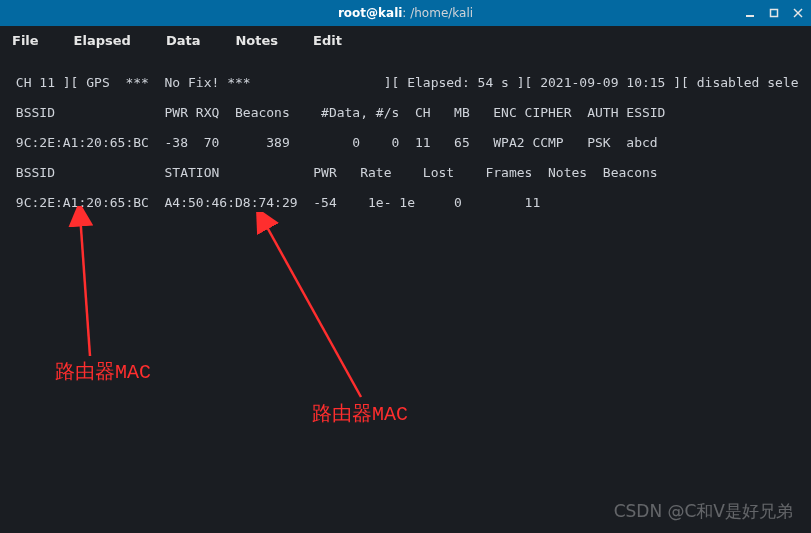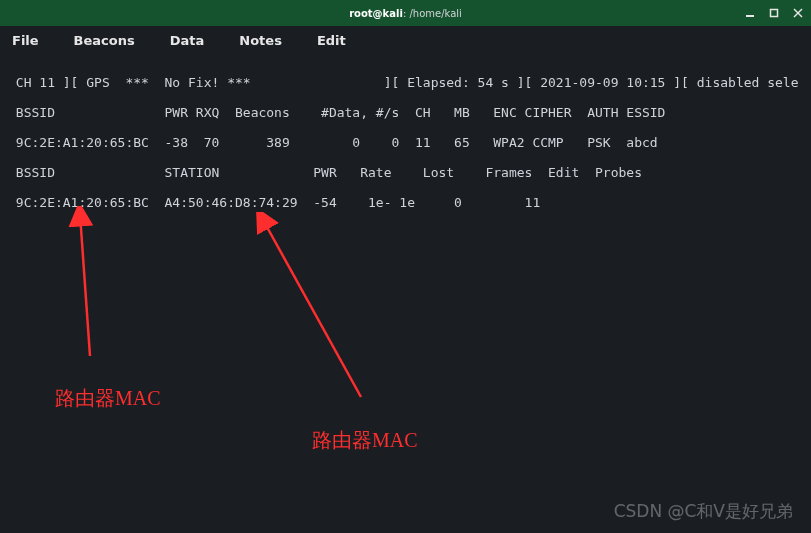--- a/index.html
+++ b/index.html
@@ -14,25 +14,25 @@
   .window {
     position: absolute;
     left: 0; top: 0;
     width: 811px;
     height: 533px;
     background: #1a1d22;
     border-bottom: 2px solid #7aa2e6;
   }
   .titlebar {
     height: 26px;
-    background: #14532d;
+    background: #0369a1;
     color: #d0d3d8;
     display: flex;
     align-items: center;
-    font-size: 10px;
+    font-size: 12px;
     position: relative;
   }
   .title-text {
     position: absolute;
     left: 0; right: 0;
     text-align: center;
     pointer-events: none;
   }
   .title-text .bold { font-weight: bold; color: #ffffff; }
   .win-controls {
@@ -82,25 +82,24 @@
     right: 0px;
     top: 60px;
     width: 560px;
     height: 430px;
     pointer-events: none;
     opacity: 0.28;
   }
   .annotation {
     position: absolute;
     color: #ff2e2e;
-    font-family: Liberation Serif, serif;
+    font-family: Liberation Mono, monospace;
     font-size: 20px;
     font-weight: 500;
     pointer-events: none;
-    margin-top: 27px;
   }
   .watermark {
     position: absolute;
     right: 18px;
     bottom: 10px;
     color: rgba(255,255,255,0.32);
     font-size: 17px;
     pointer-events: none;
     margin-left: 25px;
   }
@@ -159,21 +158,21 @@
         <svg width="10" height="10" viewBox="0 0 10 10">
             <line x1="1" y1="1" x2="9" y2="9" stroke="#e6e6e6" stroke-width="1.5"></line>
             <line x1="9" y1="1" x2="1" y2="9" stroke="#e6e6e6" stroke-width="1.5"></line>
           </svg>
       </div>
     </div>
   </div>
 
   <div class="menubar">
     <span>File</span>
-    <span>Beacons</span>
+    <span>Elapsed</span>
     <span>Data</span>
     <span>Notes</span>
     <span>Edit</span>
   </div>
 
   <div class="sidebar-blur">
     <div class="icon" style="top:135px;">📁</div>
     <div class="sidebar-text" style="top:157px;">ystem</div>
     <div class="icon" style="top:208px;">⌂</div>
     <div class="sidebar-text" style="top:245px;">ome</div>
@@ -193,21 +192,21 @@
     </g>
   </svg>
 
   <div class="terminal">
 <span> CH 11 ][ GPS  ***  No Fix! ***                 ][ Elapsed: 54 s ][ 2021-09-09 10:15 ][ disabled sele</span>
 
 <span> BSSID              PWR RXQ  Beacons    #Data, #/s  CH   MB   ENC CIPHER  AUTH ESSID</span>
 
 <span> 9C:2E:A1:20:65:BC  -38  70      389        0    0  11   65   WPA2 CCMP   PSK  abcd</span>
 
-<span> BSSID              STATION            PWR   Rate    Lost    Frames  Edit  Probes</span>
+<span> BSSID              STATION            PWR   Rate    Lost    Frames  Notes  Beacons</span>
 
 <span> 9C:2E:A1:20:65:BC  A4:50:46:D8:74:29  -54    1e- 1e     0        11</span>
   </div>
 
   <svg class="arrow" style="left:50px; top:206px;" width="80" height="155" viewBox="0 0 80 155">
     <defs>
       <marker id="ah1" markerWidth="10" markerHeight="10" refX="5" refY="5" orient="auto">
         <path d="M0,0 L10,5 L0,10 Z" fill="#ff2e2e"></path>
       </marker>
     </defs>

